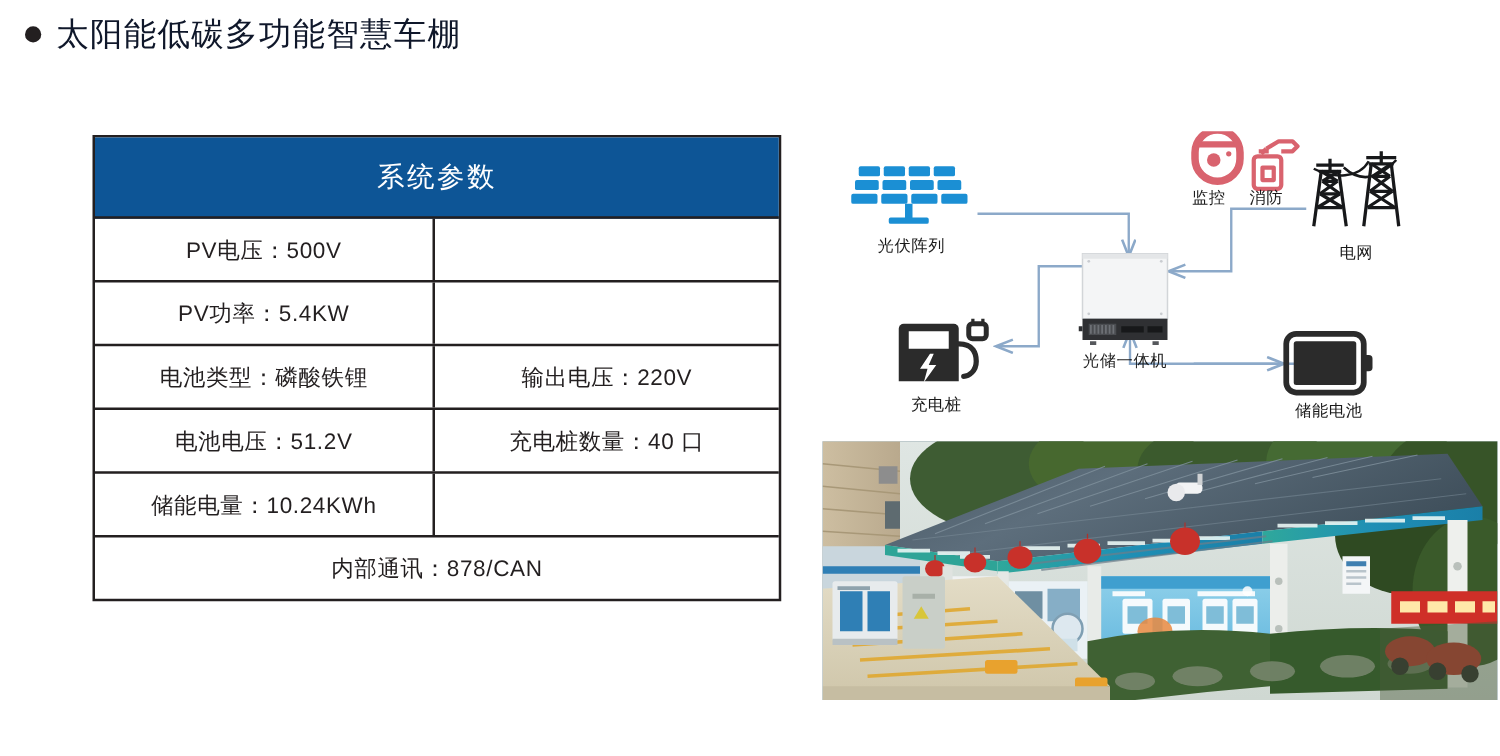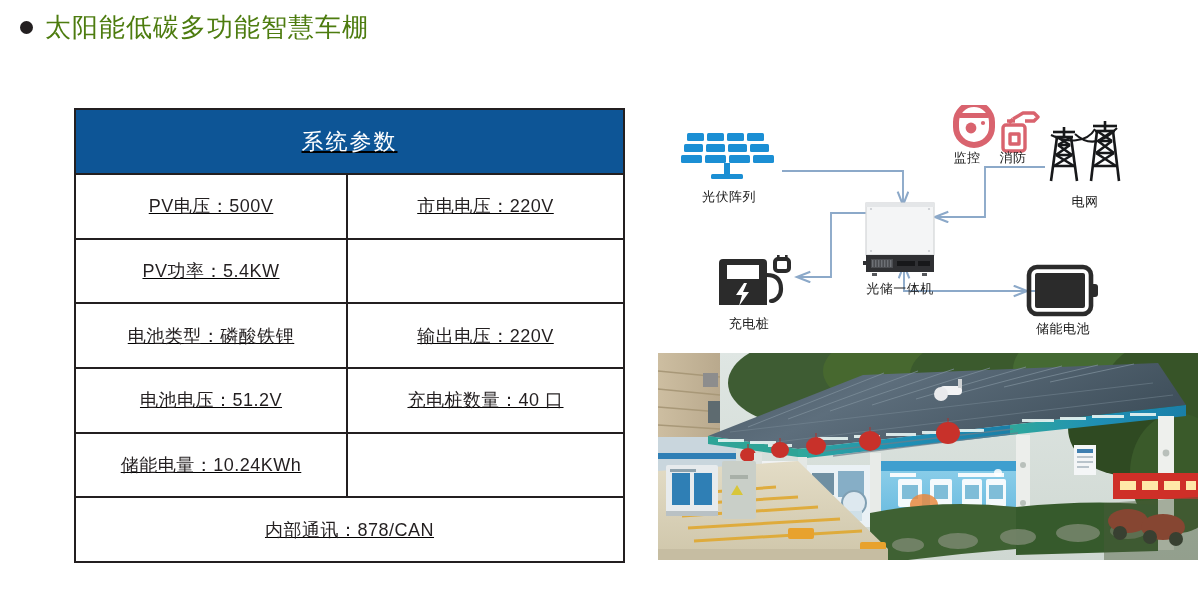--- a/index.html
+++ b/index.html
@@ -17,31 +17,31 @@
     position: absolute; left: 20px; top: 14px;
     display: flex; align-items: center; gap: 12px;
     color: #231f20;
   }
   .title-bullet {
     width: 13px; height: 13px; border-radius: 50%;
     background: #231f20; flex: none;
   }
   .title-text {
     font-size: 26px; letter-spacing: 1px;
-    font-weight: 400; color: #4d7c0f; line-height: 1;
+    font-weight: 400; color: #0f172a; line-height: 1;
     white-space: nowrap;
   }
 
   
   .spec-table {
     position: absolute; left: 74px; top: 108px;
-    width: 551px; height: 455px;
+    width: 551px; height: 373px;
     border: 2px solid #231f20;
     background: #fff;
-    display: flex; flex-direction: column; text-decoration: underline;
+    display: flex; flex-direction: column;
   }
   .spec-header {
     height: 65px; flex: none;
     background: #0d5596;
     display: flex; align-items: center; justify-content: center;
     border-bottom: 2px solid #231f20;
   }
   .spec-header-text {
     color: #ffffff; font-size: 22px; letter-spacing: 2px;
   }
@@ -95,21 +95,20 @@
   </div>
 
   <div class="spec-table">
 
     <div class="spec-header">
       <span class="spec-header-text">系统参数</span>
     </div>
 
     <div class="spec-row">
       <div class="spec-cell left">PV电压：500V</div>
-      <div class="spec-cell right">市电电压：220V</div>
     </div>
 
     <div class="spec-row">
       <div class="spec-cell left">PV功率：5.4KW</div>
     </div>
 
     <div class="spec-row">
       <div class="spec-cell left">电池类型：磷酸铁锂</div>
       <div class="spec-cell right">输出电压：220V</div>
     </div>

